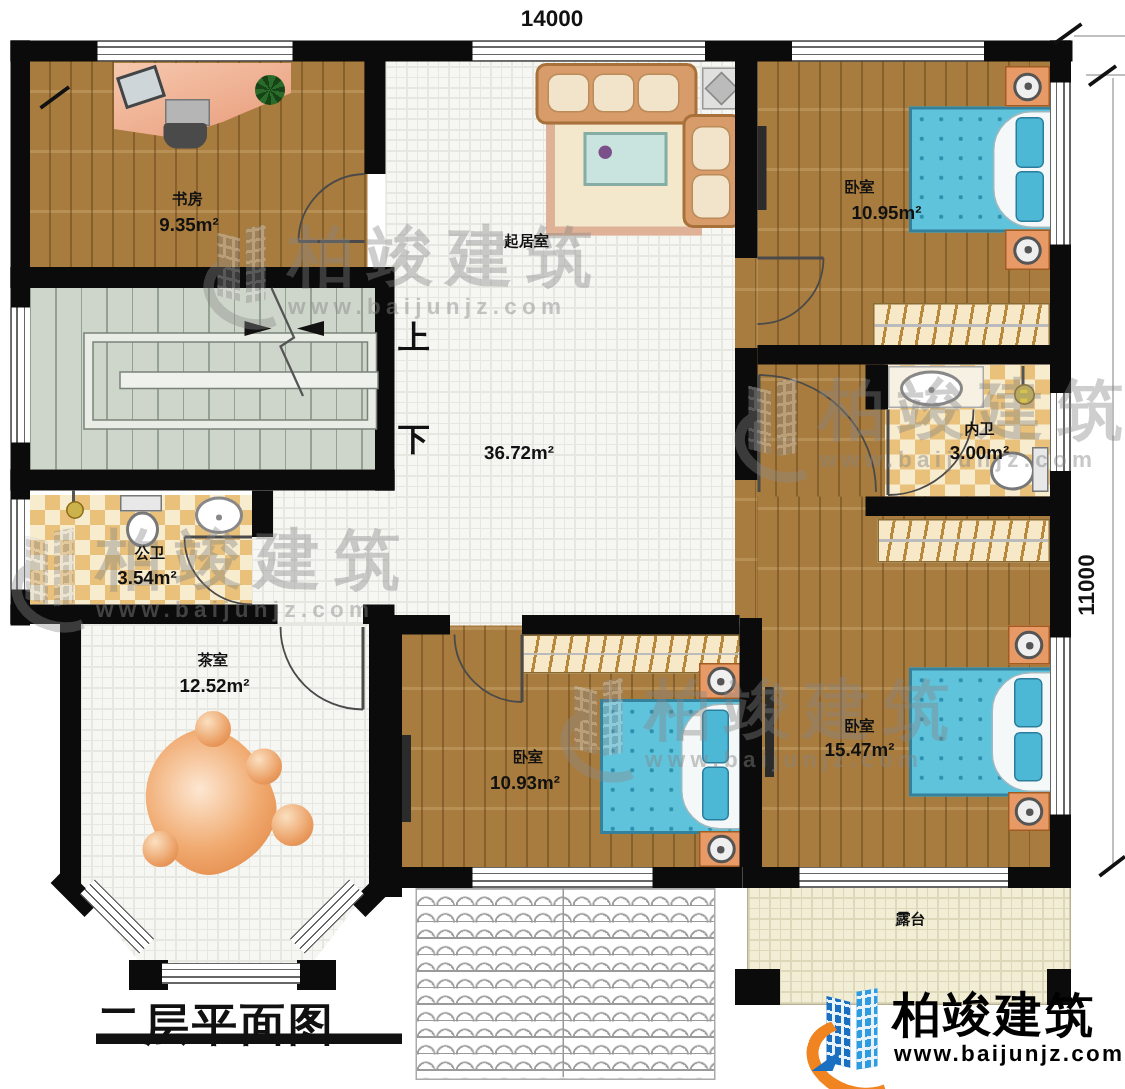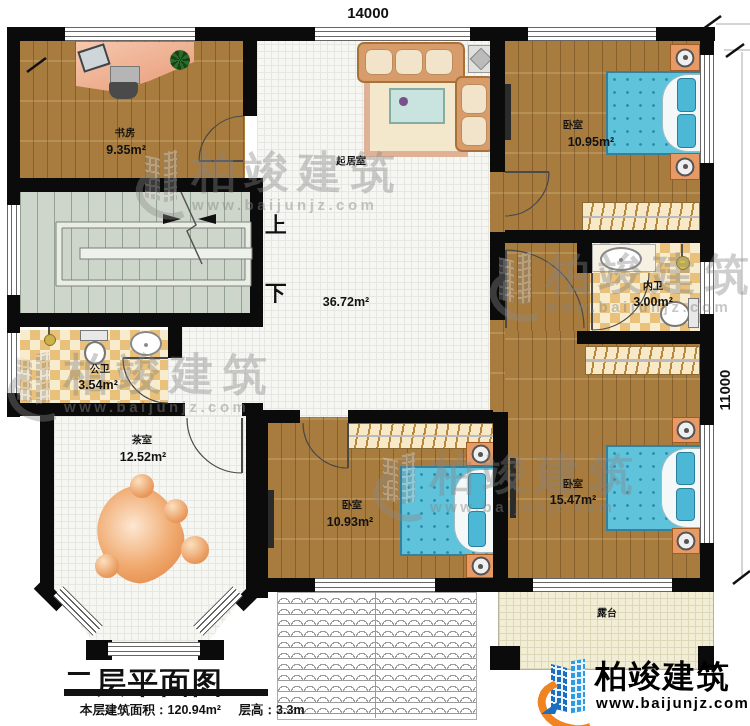--- a/index.html
+++ b/index.html
@@ -314,24 +314,20 @@
   <div class="updown" style="left:276px;top:211px;">上</div>
   <div class="updown" style="left:276px;top:279px;">下</div>
 
   <div class="dim" style="left:338px;top:4px;width:60px;text-align:center;">14000</div>
   <div class="dim" style="left:694px;top:382px;width:60px;height:16px;text-align:center;transform:rotate(-90deg);">11000</div>
 
   <div class="title-row">
     <span class="title-main">二层平面图</span>
   </div>
   <div class="title-rule"></div>
-  <div class="title-info">
-    <span>本层建筑面积：120.94m²</span>
-    <span>层高：3.3m</span>
-  </div>
 
   <div class="brand">
     <div class="blogo">
       <div class="g1"></div>
         <div class="g2"></div>
         <div class="garc"></div>
         <div class="wedge"></div>
     </div>
     <div class="brand-name">柏竣建筑</div>
     <div class="brand-site">www.baijunjz.com</div>

